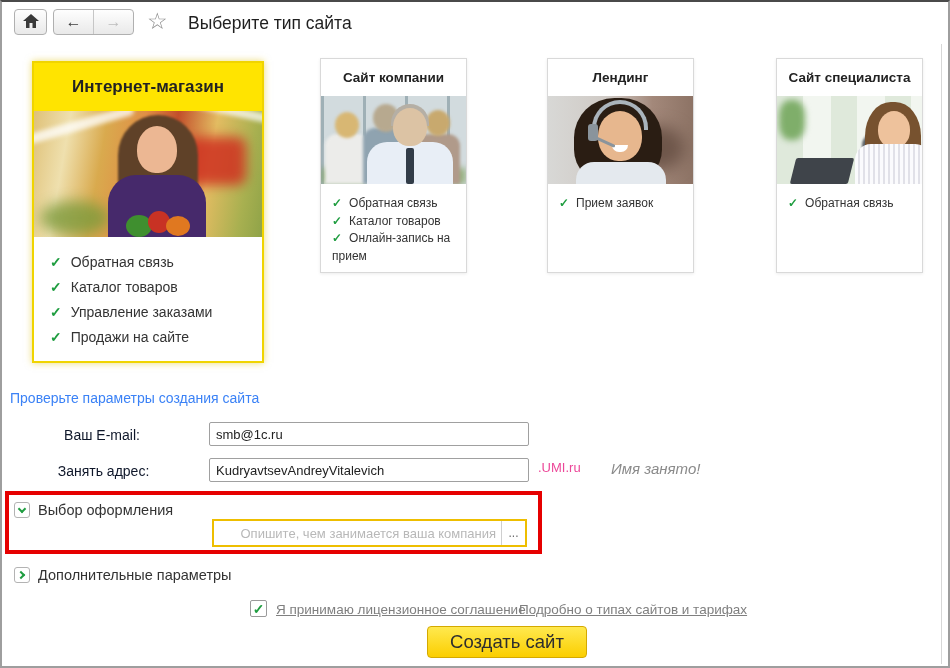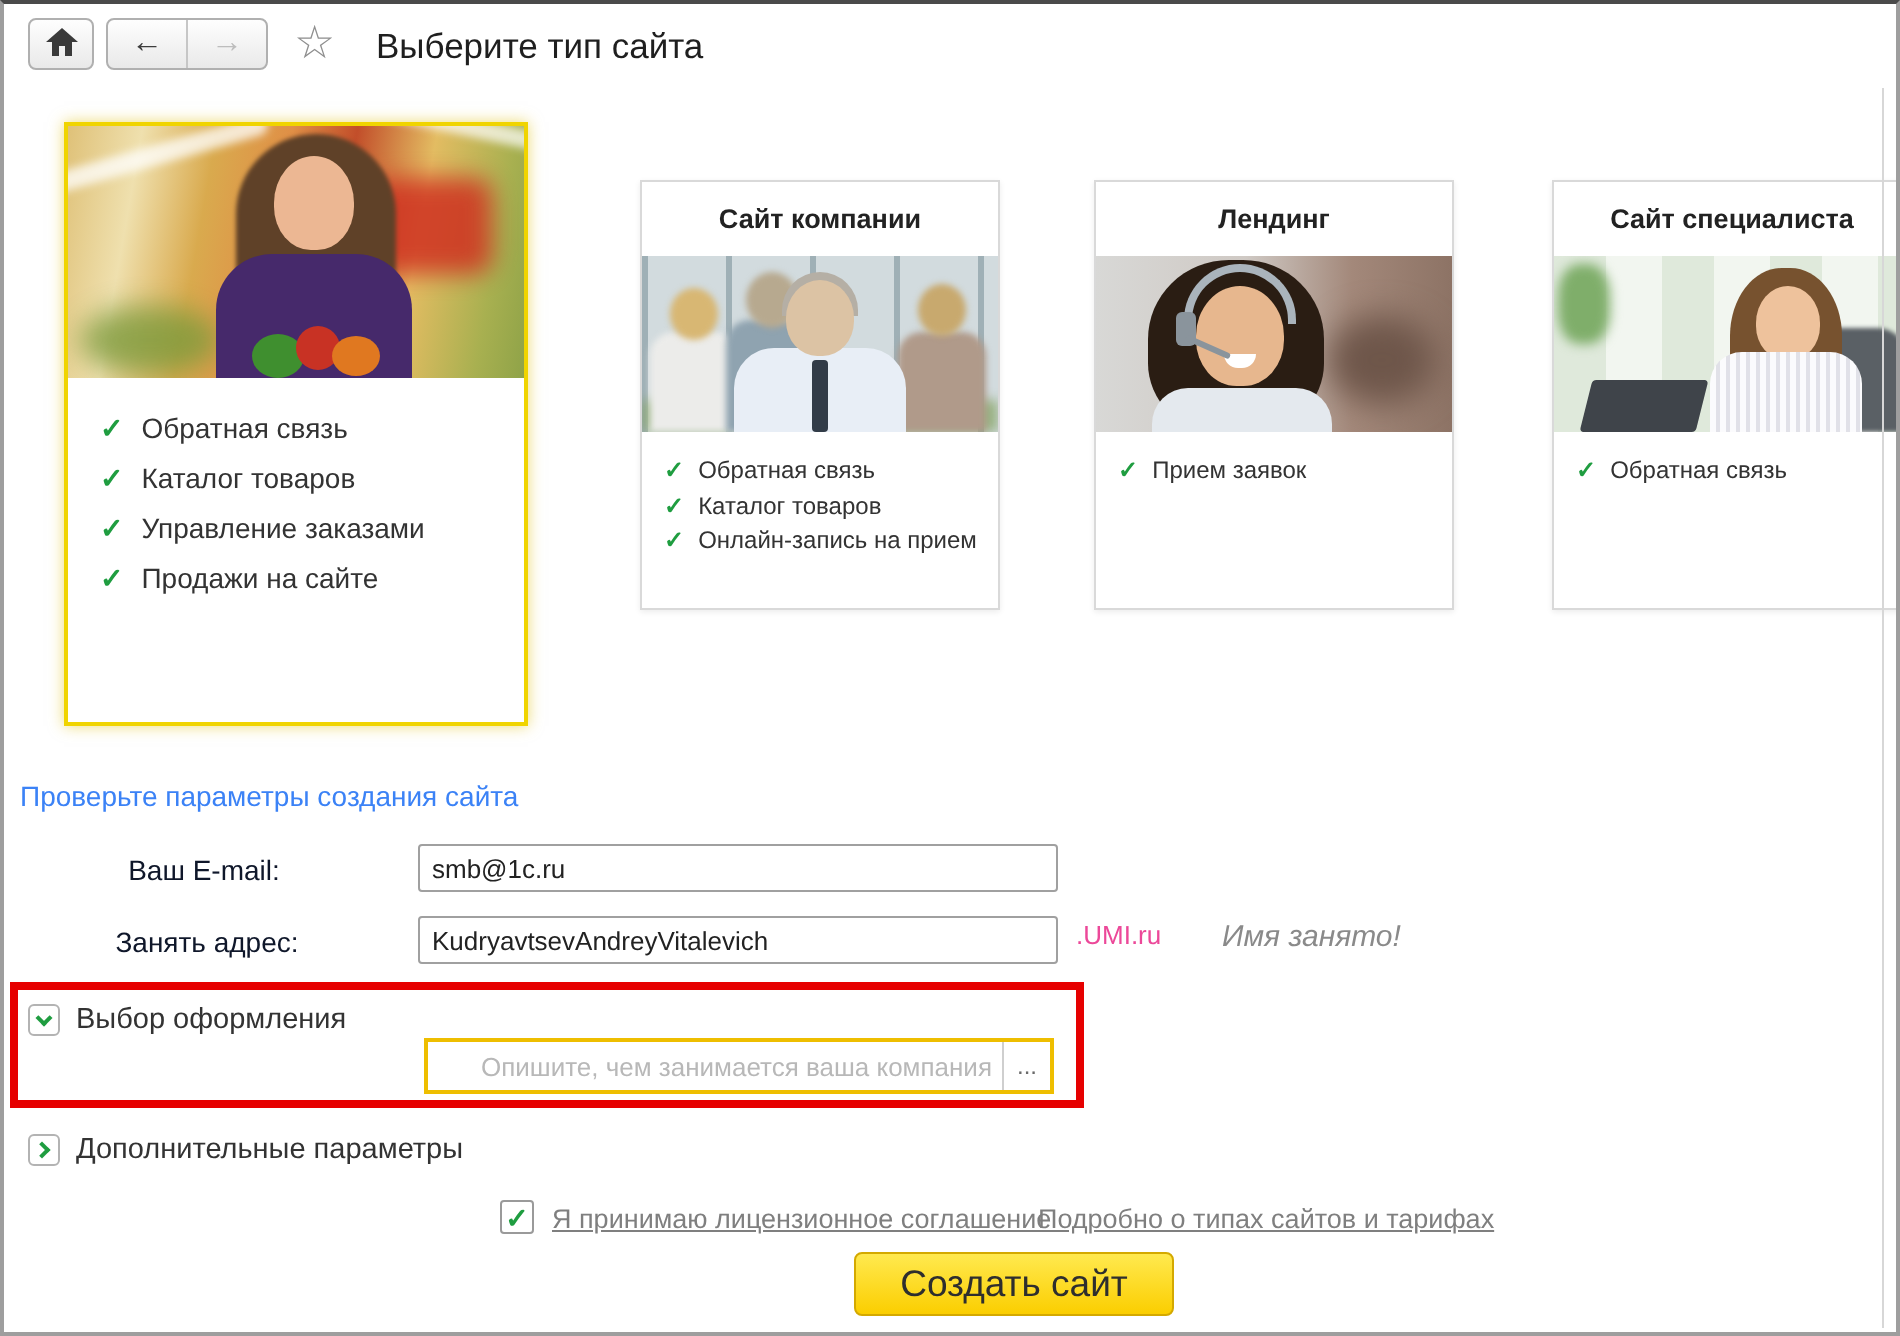--- a/index.html
+++ b/index.html
@@ -24,21 +24,21 @@
   .nav-group button {
     flex:1; border:none; background:transparent; font-size:16px; font-weight:bold; cursor:pointer;
     font-family:"Liberation Sans", sans-serif;
   }
   .nav-back { color:#3d3d3d; border-right:1px solid #c6c6c6 !important; }
   .nav-fwd { color:#bdbdbd; }
   .star { position:absolute; left:145px; top:6px; font-size:23px; color:#8f8f8f; cursor:pointer; }
   .page-title { position:absolute; left:186px; top:11px; font-size:17.5px; font-weight:normal; color:#1f1f1f; }
   
   .card { position:absolute; background:#fff; overflow:hidden; cursor:pointer; }
-  .card-sm { top:88px; width:180px; height:215px; border:1px solid #d9d9d9; box-shadow:0 1px 3px rgba(0,0,0,.08); }
+  .card-sm { top:56px; width:147px; height:215px; border:1px solid #d9d9d9; box-shadow:0 1px 3px rgba(0,0,0,.08); }
   .card1 {
     left:30px; top:59px; width:232px; height:302px;
     border:2px solid #f0d400; box-shadow:0 0 7px rgba(222,190,0,.55);
   }
   .card2 { left:318px; } .card3 { left:545px; } .card4 { left:774px; }
   .card-title { text-align:center; font-weight:bold; color:#222; }
   .card1 .card-title { height:48px; line-height:48px; font-size:17px; background:#ffe400; }
   .card-sm .card-title { height:37px; line-height:37px; font-size:13.5px; background:#fff; }
   .photo { position:relative; overflow:hidden; }
   .card1 .photo { height:126px; }
@@ -149,20 +149,21 @@
     </button>
     <div class="nav-group">
       <button class="nav-back"><span>←</span></button>
       <button class="nav-fwd"><span>→</span></button>
     </div>
     <span class="star">☆</span>
     <h1 class="page-title">Выберите тип сайта</h1>
   </div>
 
   <div class="card card1">
+    <div class="card-title">Интернет-магазин</div>
     <div class="photo p1">
       <div class="streak1"></div>
         <div class="streak2"></div>
         <div class="redblob"></div>
         <div class="greenblob"></div>
       <div class="hair"></div>
         <div class="face"></div>
         <div class="torso"></div>
       <div class="veg1"></div>
         <div class="veg2"></div>

